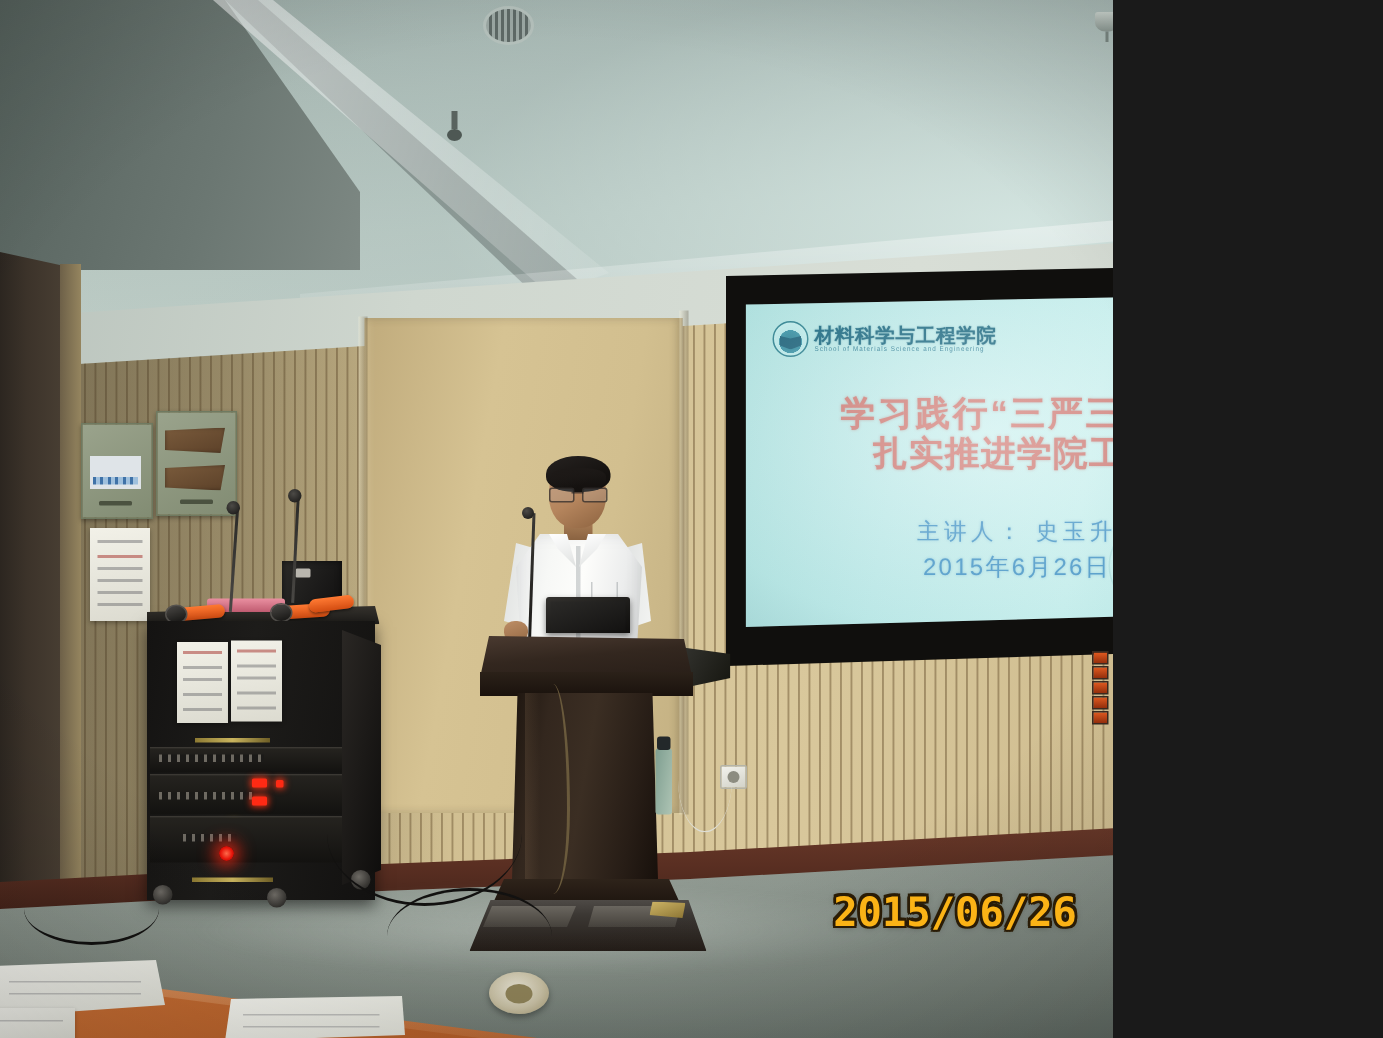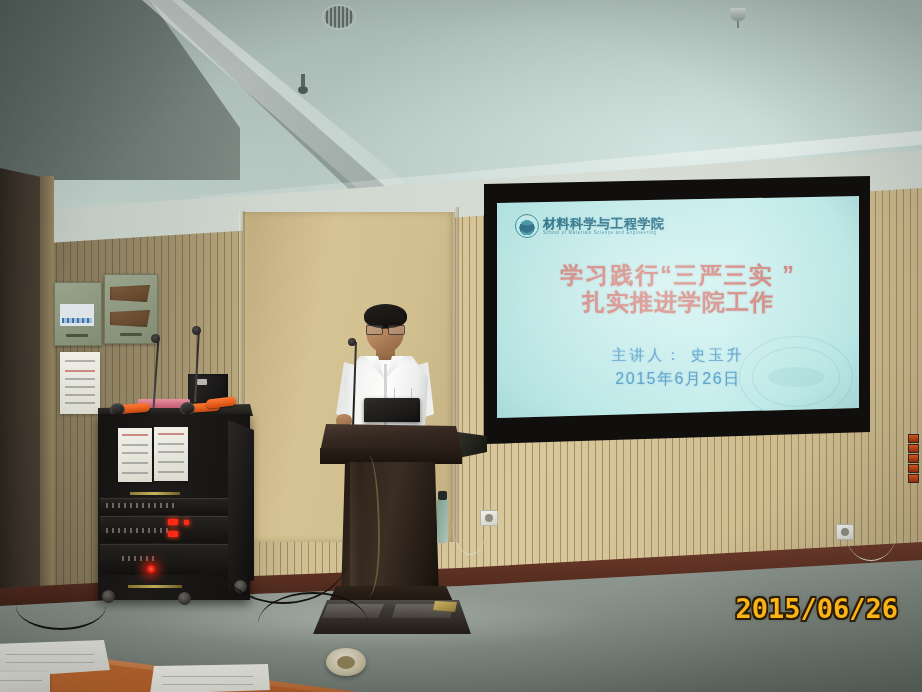--- a/index.html
+++ b/index.html
@@ -1,21 +1,21 @@
 <!DOCTYPE html>
 <html><head>
 <meta charset="utf-8">
 <title>Lecture Hall Photograph</title>
 <style>
   html,body{margin:0;padding:0;background:#1a1a1a;}
   body{font-family:"Liberation Sans",sans-serif;}
 
   #photo{
     position:relative;
-    width:922px;height:692px;
+    width:742px;height:692px;
     overflow:hidden;
     background:#be185d;
   }
 
   
   .ceiling{
     position:absolute;left:0;top:0;width:922px;height:215px;
     background:
       radial-gradient(ellipse 700px 300px at 680px 150px, rgba(214,232,228,0.85) 0%, rgba(170,190,188,0.35) 55%, rgba(120,140,140,0.05) 100%),
       linear-gradient(175deg,#9aa9a4 0%,#adbcb6 28%,#bccbc4 60%,#c6d4cd 100%);

